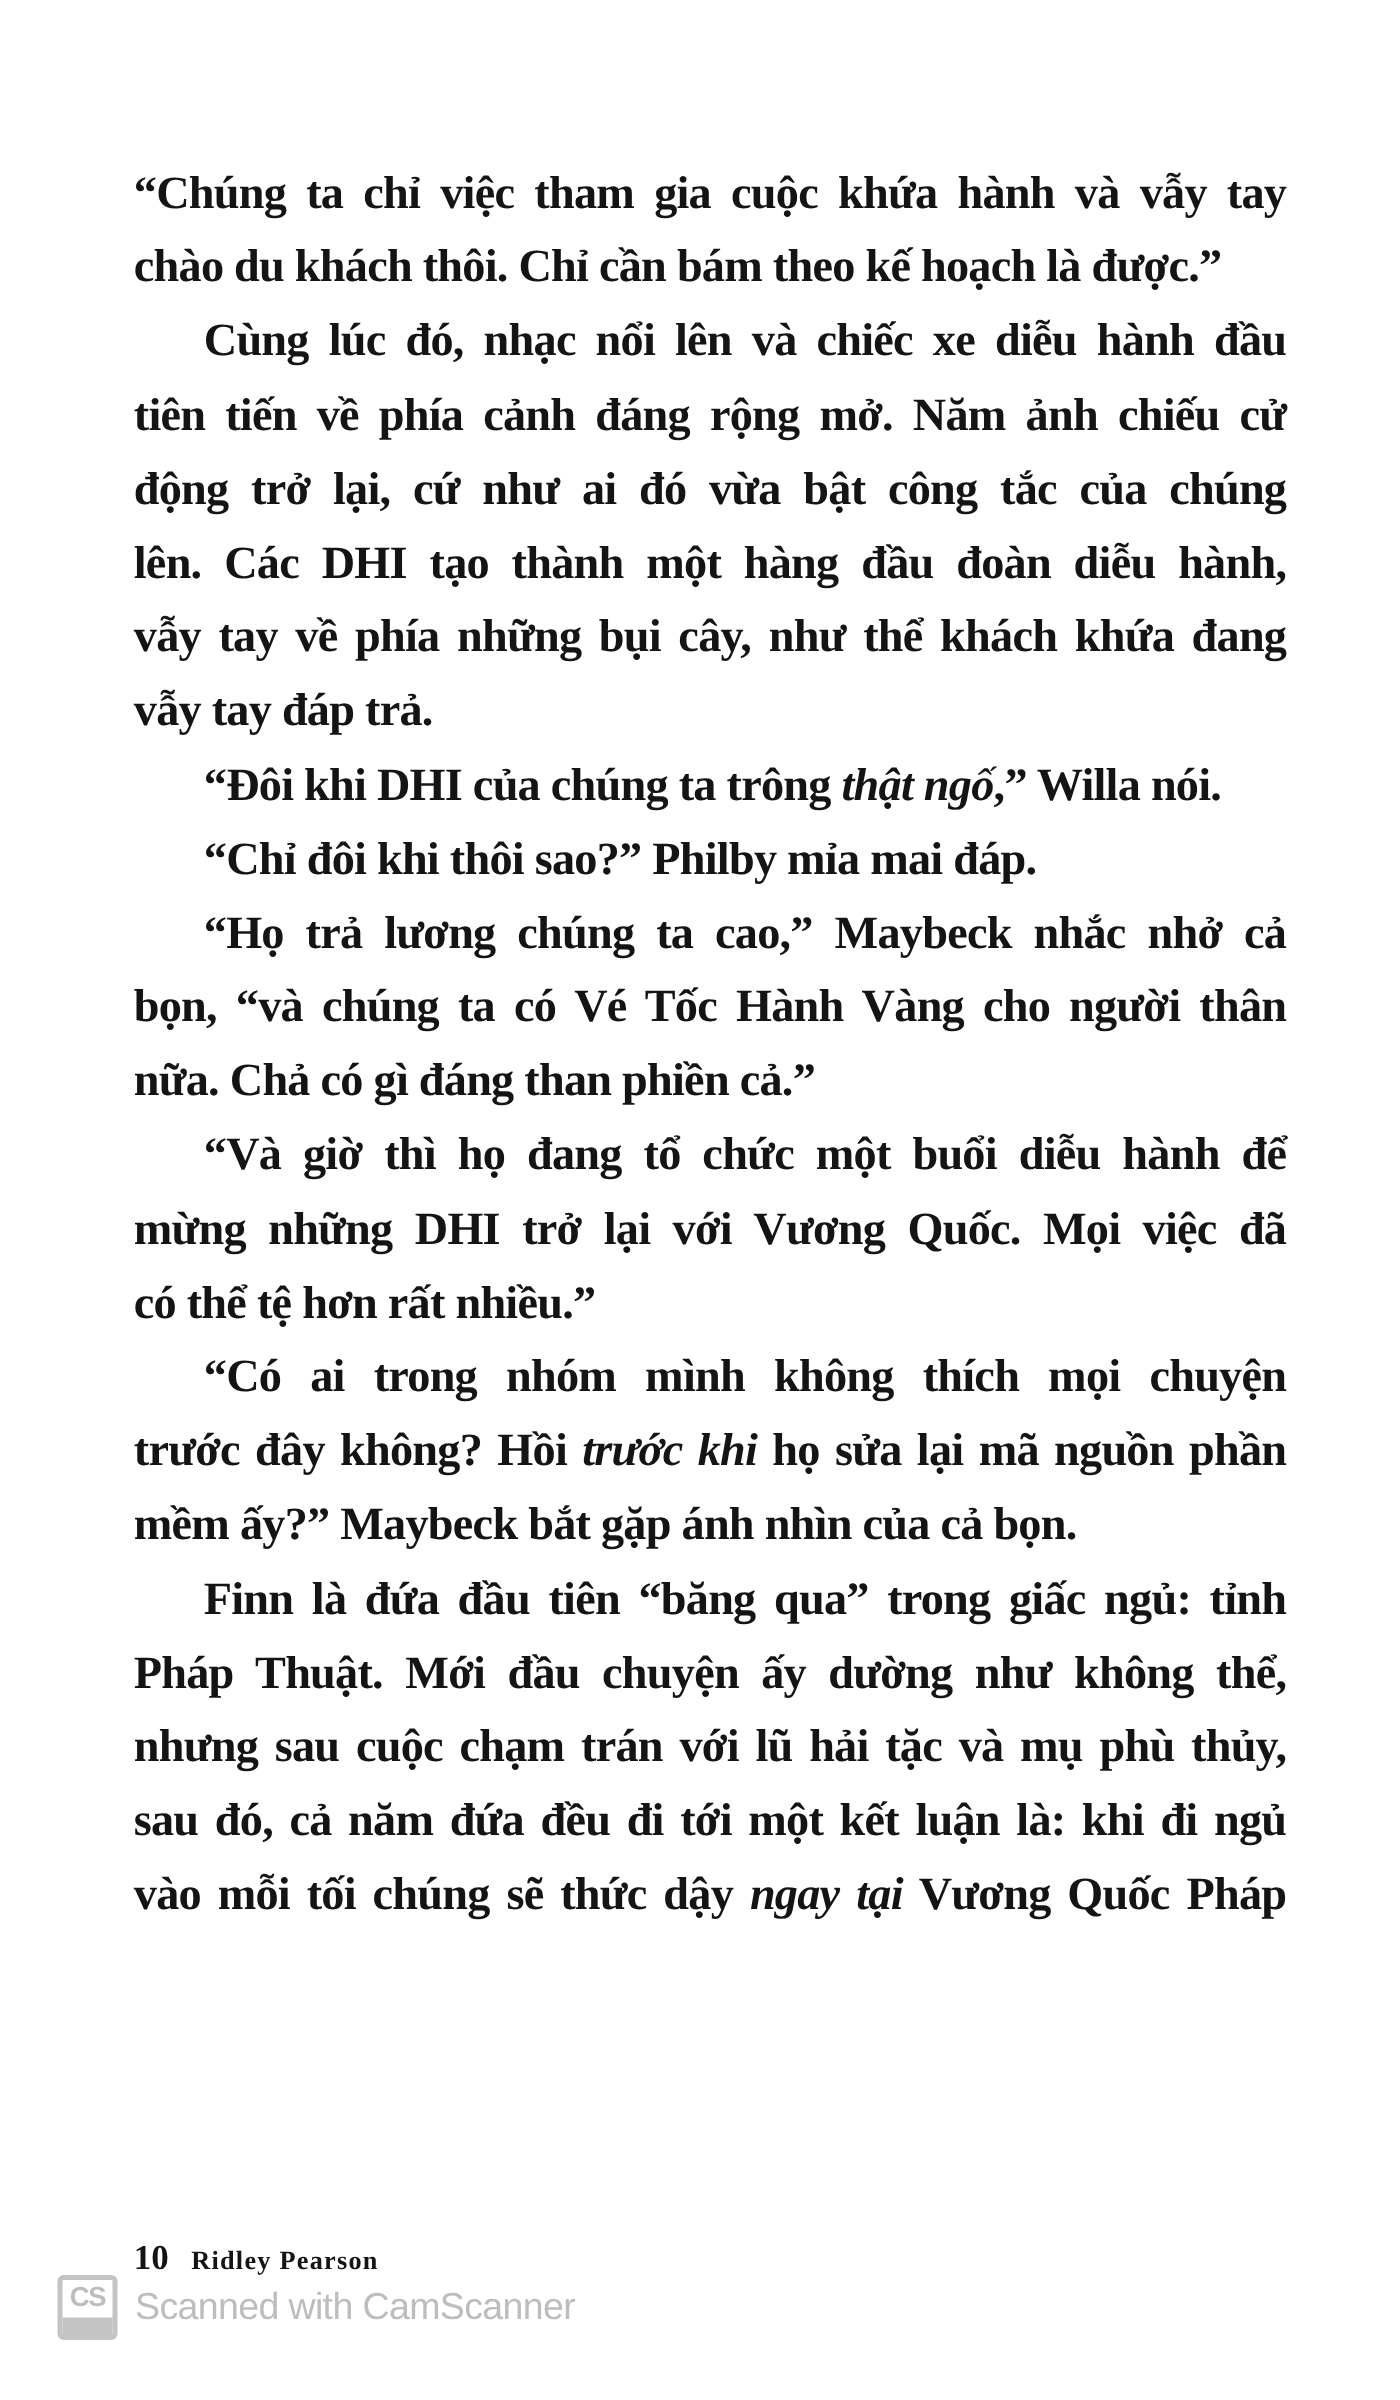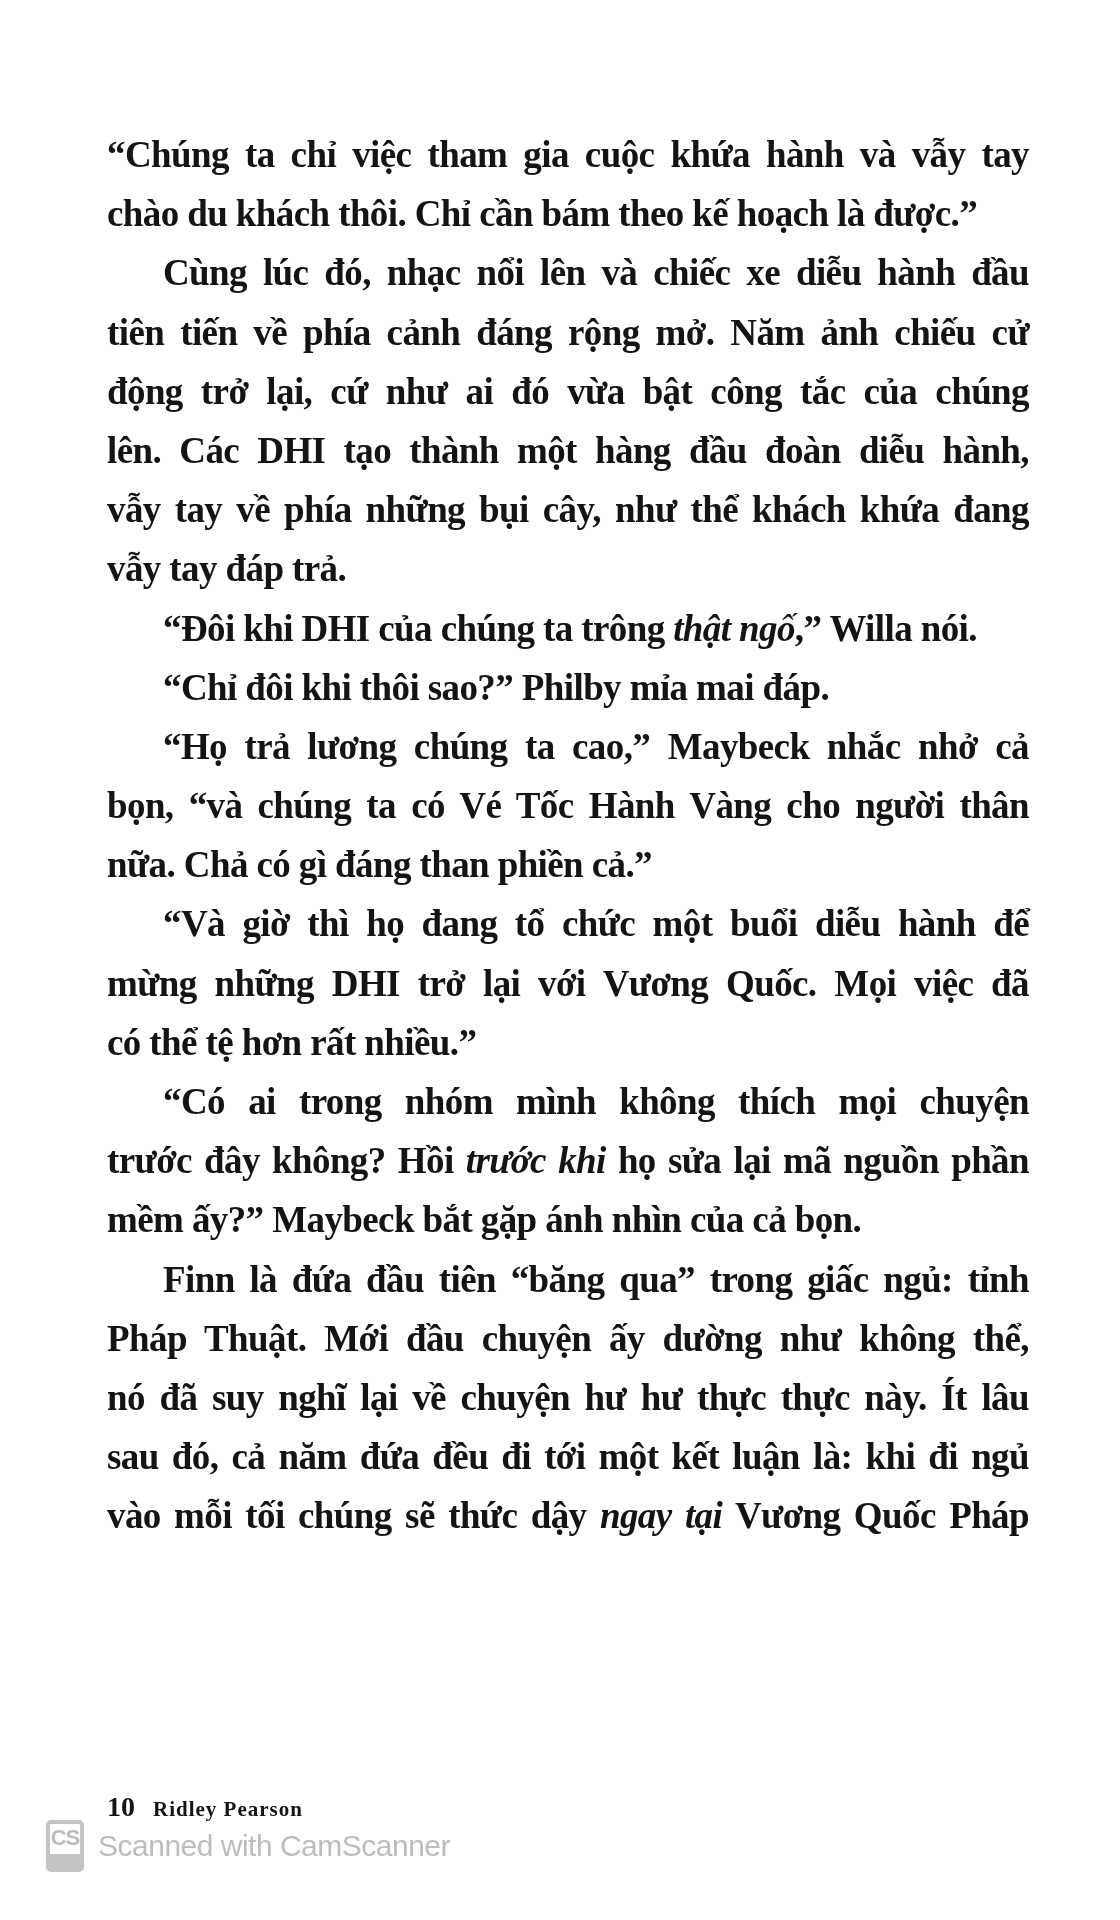--- a/index.html
+++ b/index.html
@@ -19,21 +19,21 @@
     font-family: "Liberation Serif", "DejaVu Serif", serif; color: #141414; font-weight: bold; margin-top: 41px;
   }
   .footer .num { font-size: 28px; margin-right: 14px; }
   .footer .author { font-size: 21px; letter-spacing: 1px; }
   .watermark {
     position: absolute; left: 46px; top: 1820px; height: 52px;
     display: flex; align-items: center; gap: 14px;
     color: #bdbdbd; font-family: "Liberation Sans", "DejaVu Sans", sans-serif;
   }
   .cs-logo {
-    width: 38px; height: 52px; box-sizing: border-box;
+    width: 48px; height: 52px; box-sizing: border-box;
     border: 4px solid #c4c4c4; border-radius: 5px; position: relative;
     display: flex; align-items: flex-start; justify-content: center;
   }
   .cs-logo .cs-text { font-size: 22px; font-weight: bold; color: #bdbdbd; line-height: 28px; letter-spacing: -1px; }
   .cs-logo .cs-bar { position: absolute; left: 0; right: 0; bottom: 0; height: 14px; background: #c4c4c4; }
   .wm-text { font-size: 30px; letter-spacing: -0.5px; }
 </style>
 </head>
 <body>
 
@@ -52,21 +52,21 @@
     <div class="line"><span>bọn, “và chúng ta có Vé Tốc Hành Vàng cho người thân</span></div>
     <div class="line last"><span>nữa. Chả có gì đáng than phiền cả.”</span></div>
     <div class="line indent"><span>“Và giờ thì họ đang tổ chức một buổi diễu hành để</span></div>
     <div class="line"><span>mừng những DHI trở lại với Vương Quốc. Mọi việc đã</span></div>
     <div class="line last"><span>có thể tệ hơn rất nhiều.”</span></div>
     <div class="line indent"><span>“Có ai trong nhóm mình không thích mọi chuyện</span></div>
     <div class="line"><span>trước đây không? Hồi </span><span class="it">trước khi</span><span> họ sửa lại mã nguồn phần</span></div>
     <div class="line last"><span>mềm ấy?” Maybeck bắt gặp ánh nhìn của cả bọn.</span></div>
     <div class="line indent"><span>Finn là đứa đầu tiên “băng qua” trong giấc ngủ: tỉnh</span></div>
     <div class="line"><span>Pháp Thuật. Mới đầu chuyện ấy dường như không thể,</span></div>
-    <div class="line"><span>nó đã suy nghĩ lại về chuyện hư hư thực thực này. Ít lâu</span></div>
+    <div class="line"><span>nhưng sau cuộc chạm trán với lũ hải tặc và mụ phù thủy,</span></div>
     <div class="line"><span>sau đó, cả năm đứa đều đi tới một kết luận là: khi đi ngủ</span></div>
     <div class="line"><span>vào mỗi tối chúng sẽ thức dậy </span><span class="it">ngay tại</span><span> Vương Quốc Pháp</span></div>
   </div>
 
 <div class="footer">
   <span class="num">10</span>
   <span class="author">Ridley Pearson</span>
 </div>
 
 <div class="watermark">

